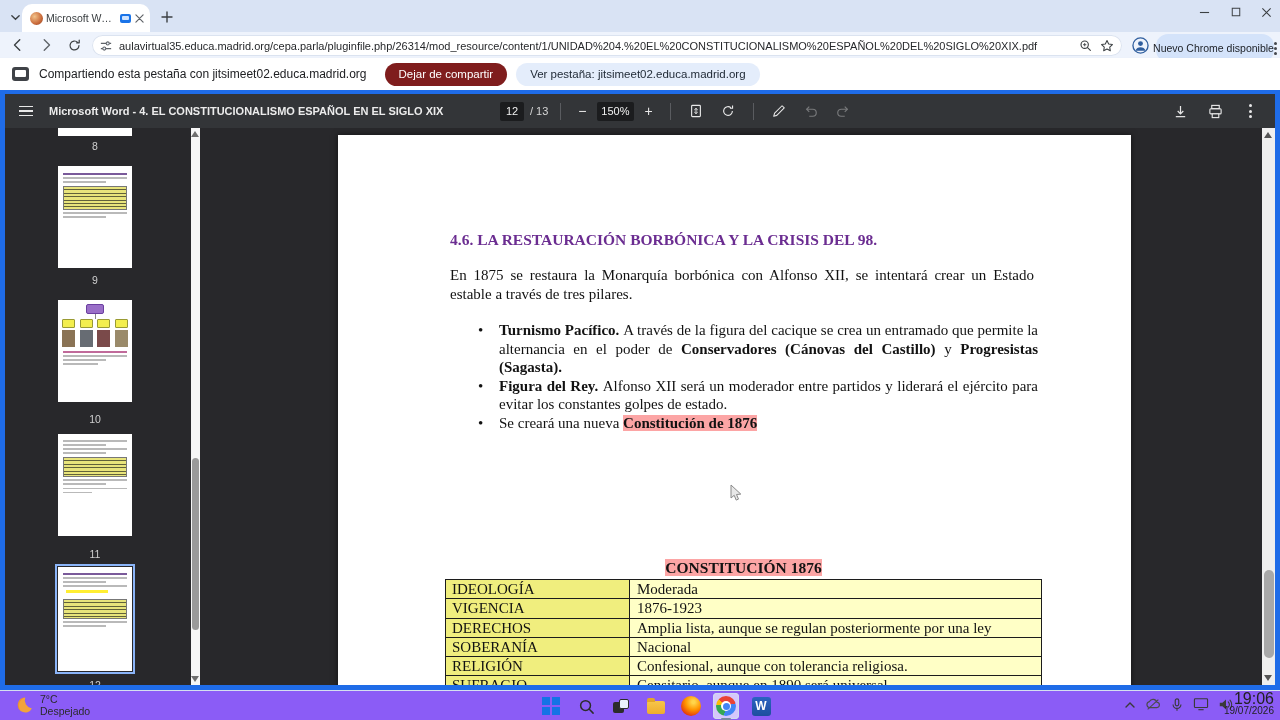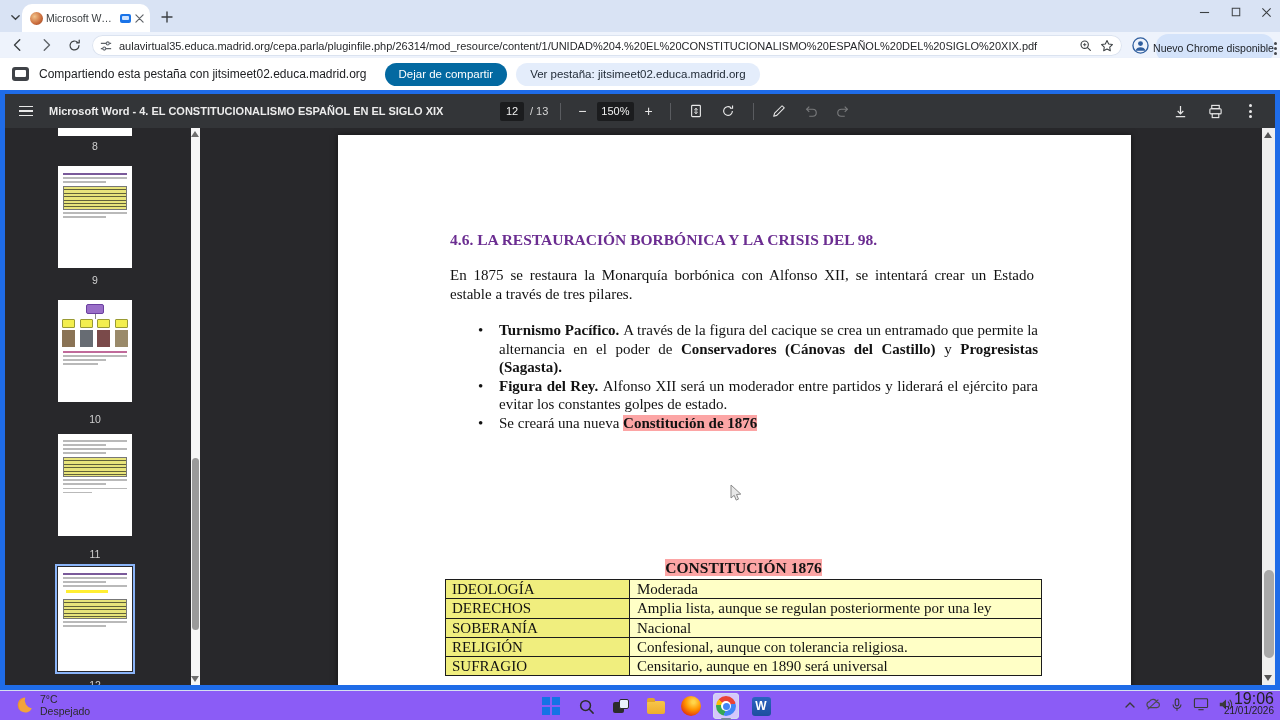--- a/index.html
+++ b/index.html
@@ -28,21 +28,21 @@
   .update-pill { position:absolute; left:1156px; top:2px; height:28px; width:118px; background:#d4e3fa; border-radius:12px; display:flex; align-items:center; justify-content:center; gap:0; }
   .update-pill span { font-size:10.5px; color:#20242a; white-space:nowrap; }
   .dots3 { display:flex; flex-direction:column; gap:2px; }
   .dots3 i { width:3px; height:3px; border-radius:50%; background:#44474d; }
 
   
   .banner { position:absolute; left:0; top:58px; width:1280px; height:32px; background:#fff; display:flex; align-items:center; box-shadow:0 1px 2px rgba(0,0,0,.08); }
   .banner-icon { width:17px; height:14px; background:#3f4247; border-radius:3px; margin:0 10px 0 12px; position:relative; flex:0 0 auto; }
   .banner-icon::after { content:""; position:absolute; left:3px; top:3px; right:3px; bottom:4px; background:#fff; border-radius:1px; }
   .banner-msg { font-size:12px; color:#202124; margin-right:18px; white-space:nowrap; }
-  .btn-stop { height:23px; padding:0 14px; border-radius:12px; background:#0369a1; color:#fff; font-size:11.5px; display:flex; align-items:center; margin-right:9px; white-space:nowrap; }
+  .btn-stop { height:23px; padding:0 14px; border-radius:12px; background:#7f1d1d; color:#fff; font-size:11.5px; display:flex; align-items:center; margin-right:9px; white-space:nowrap; }
   .btn-view { height:23px; padding:0 14px; border-radius:12px; background:#e4edfb; color:#1d2733; font-size:11.5px; display:flex; align-items:center; white-space:nowrap; }
 
   
   .frame-top    { position:absolute; left:0;  top:90px;  width:1280px; height:4px;  background:#1f6ce8; z-index:30; }
   .frame-left   { position:absolute; left:0;  top:94px;  width:5px;  height:591px; background:#1f6ce8; z-index:30; }
   .frame-right  { position:absolute; left:1275px; top:94px; width:5px; height:591px; background:#1f6ce8; z-index:30; }
   .frame-bottom { position:absolute; left:0;  top:685px; width:1280px; height:5px;  background:#1f6ce8; z-index:30; }
 
   
   .pdfbar { position:absolute; left:5px; top:94px; width:1270px; height:34px; background:#333538; display:flex; align-items:center; z-index:5; }
@@ -400,20 +400,24 @@
       </ul>
 
       <div class="tbl-caption"><span class="hl">CONSTITUCIÓN 1876</span></div>
 
       <div class="doc-table">
         <div class="trow">
           <div class="tcell-l">IDEOLOGÍA</div>
           <div class="tcell-r">Moderada</div>
         </div>
         <div class="trow">
+          <div class="tcell-l">VIGENCIA</div>
+          <div class="tcell-r">1876-1923</div>
+        </div>
+        <div class="trow">
           <div class="tcell-l">DERECHOS</div>
           <div class="tcell-r">Amplia lista, aunque se regulan posteriormente por una ley</div>
         </div>
         <div class="trow">
           <div class="tcell-l">SOBERANÍA</div>
           <div class="tcell-r">Nacional</div>
         </div>
         <div class="trow">
           <div class="tcell-l">RELIGIÓN</div>
           <div class="tcell-r">Confesional, aunque con tolerancia religiosa.</div>
@@ -510,17 +514,17 @@
       <span>
         <svg width="16" height="15" viewBox="0 0 18 16">
             <path d="M2 6v4h3l4 3.5v-11L5 6z" fill="#3a3a3a"></path>
             <path d="M11.5 5a4.5 4.5 0 0 1 0 6M13.5 3a7.5 7.5 0 0 1 0 10" fill="none" stroke="#3a3a3a" stroke-width="1.2" stroke-linecap="round"></path>
           </svg>
       </span>
     </div>
 
     <div class="clock">
       <div class="t1">19:06</div>
-      <div class="t2">21/01/2026</div>
+      <div class="t2">19/07/2026</div>
     </div>
   </div>
 
 </div>
 
 </body></html>

